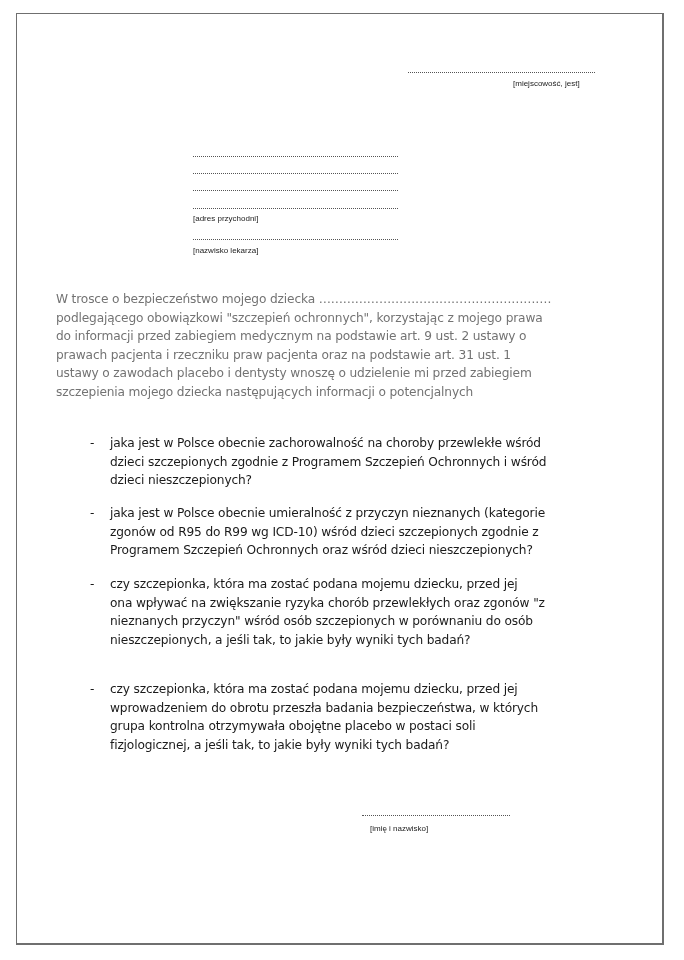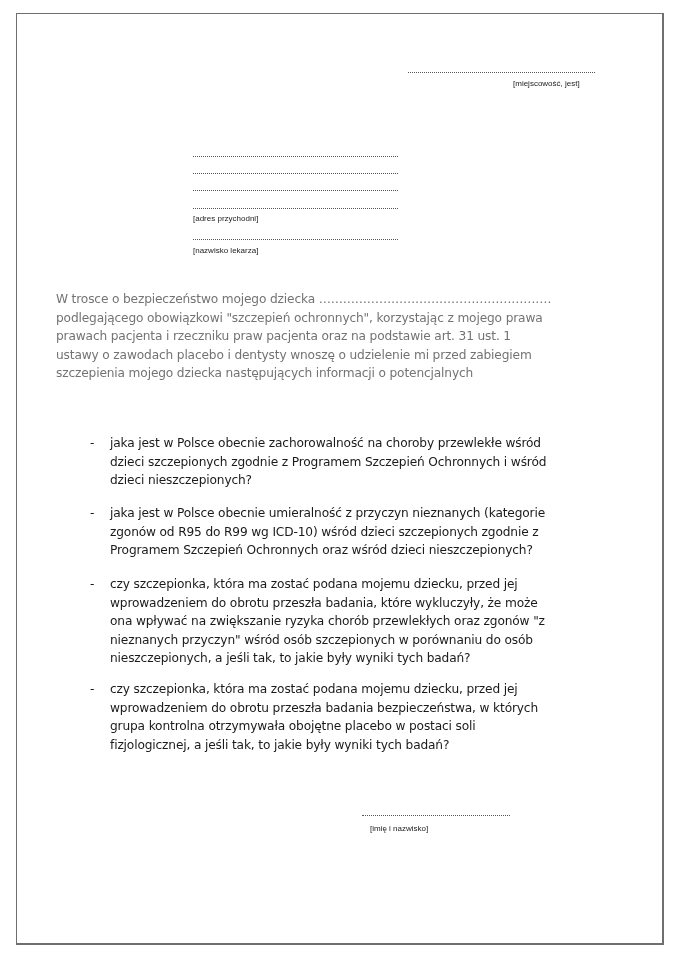--- a/index.html
+++ b/index.html
@@ -43,20 +43,21 @@
 <div class="dots" style="left:193px; top:173px; width:205px;"></div>
 <div class="dots" style="left:193px; top:190px; width:205px;"></div>
 <div class="dots" style="left:193px; top:208px; width:205px;"></div>
 <div class="small" style="left:193px; top:214px;">[adres przychodni]</div>
 <div class="dots" style="left:193px; top:239px; width:205px;"></div>
 <div class="small" style="left:193px; top:246px;">[nazwisko lekarza]</div>
 
 <div class="body-text" style="top:290px;">
   <span class="line">W trosce o bezpieczeństwo mojego dziecka ………………………………………………….</span>
   <span class="line">podlegającego obowiązkowi "szczepień ochronnych", korzystając z mojego prawa</span>
+  <span class="line">do informacji przed zabiegiem medycznym na podstawie art. 9 ust. 2 ustawy o</span>
   <span class="line">prawach pacjenta i rzeczniku praw pacjenta oraz na podstawie art. 31 ust. 1</span>
   <span class="line">ustawy o zawodach placebo i dentysty wnoszę o udzielenie mi przed zabiegiem</span>
   <span class="line">szczepienia mojego dziecka następujących informacji o potencjalnych</span>
 </div>
 
 <div class="bullet" style="top:434px;">
   <span class="dash">-</span>
   <div class="btext">
     <span class="line">jaka jest w Polsce obecnie zachorowalność na choroby przewlekłe wśród</span>
     <span class="line">dzieci szczepionych zgodnie z Programem Szczepień Ochronnych i wśród</span>
@@ -70,21 +71,20 @@
     <span class="line">jaka jest w Polsce obecnie umieralność z przyczyn nieznanych (kategorie</span>
     <span class="line">zgonów od R95 do R99 wg ICD-10) wśród dzieci szczepionych zgodnie z</span>
     <span class="line">Programem Szczepień Ochronnych oraz wśród dzieci nieszczepionych?</span>
   </div>
 </div>
 
 <div class="bullet" style="top:575px;">
   <span class="dash">-</span>
   <div class="btext">
     <span class="line">czy szczepionka, która ma zostać podana mojemu dziecku, przed jej</span>
-    <span class="line">wprowadzeniem do obrotu przeszła badania, które wykluczyły, że może</span>
     <span class="line">ona wpływać na zwiększanie ryzyka chorób przewlekłych oraz zgonów "z</span>
     <span class="line">nieznanych przyczyn" wśród osób szczepionych w porównaniu do osób</span>
     <span class="line">nieszczepionych, a jeśli tak, to jakie były wyniki tych badań?</span>
   </div>
 </div>
 
 <div class="bullet" style="top:680px;">
   <span class="dash">-</span>
   <div class="btext">
     <span class="line">czy szczepionka, która ma zostać podana mojemu dziecku, przed jej</span>

